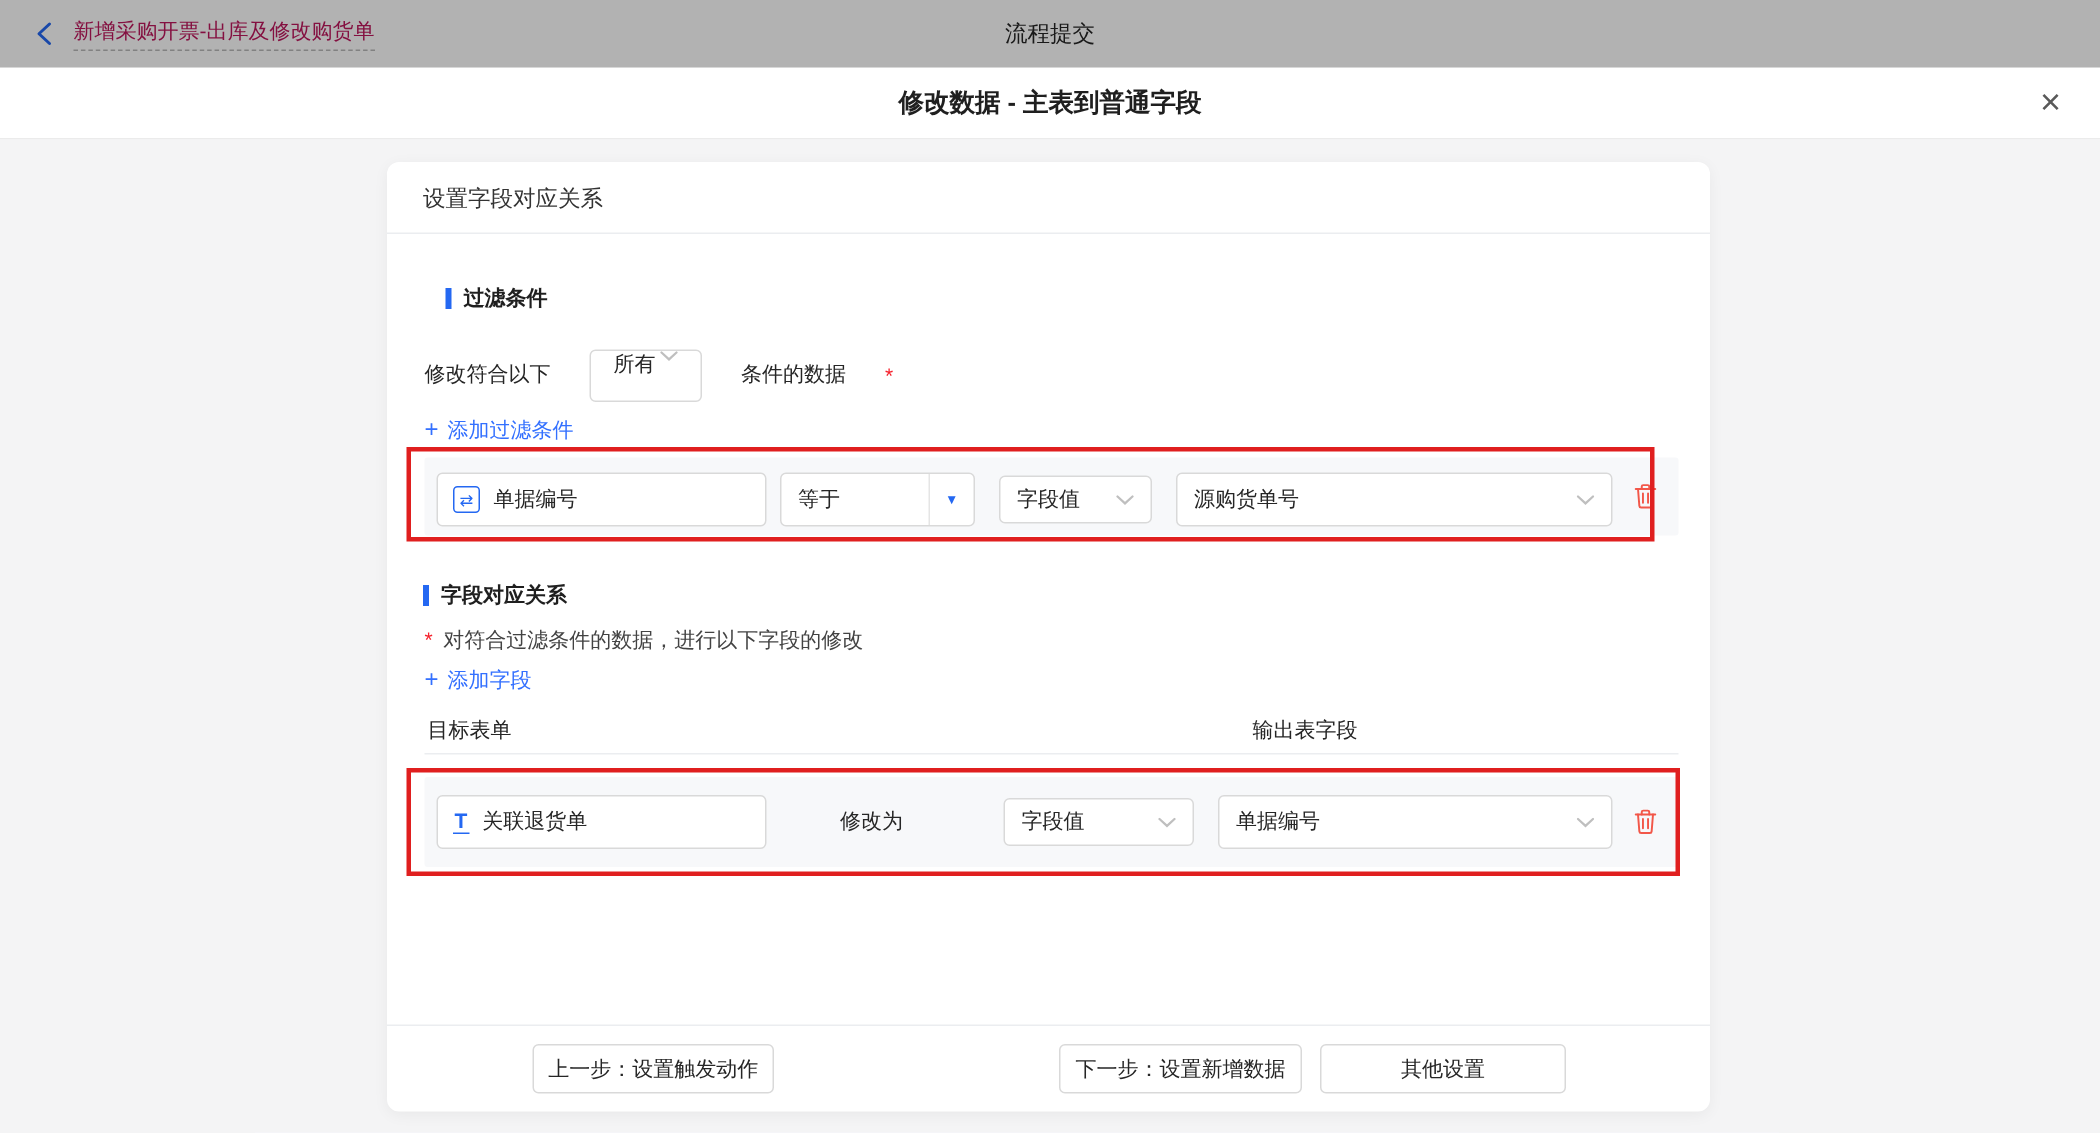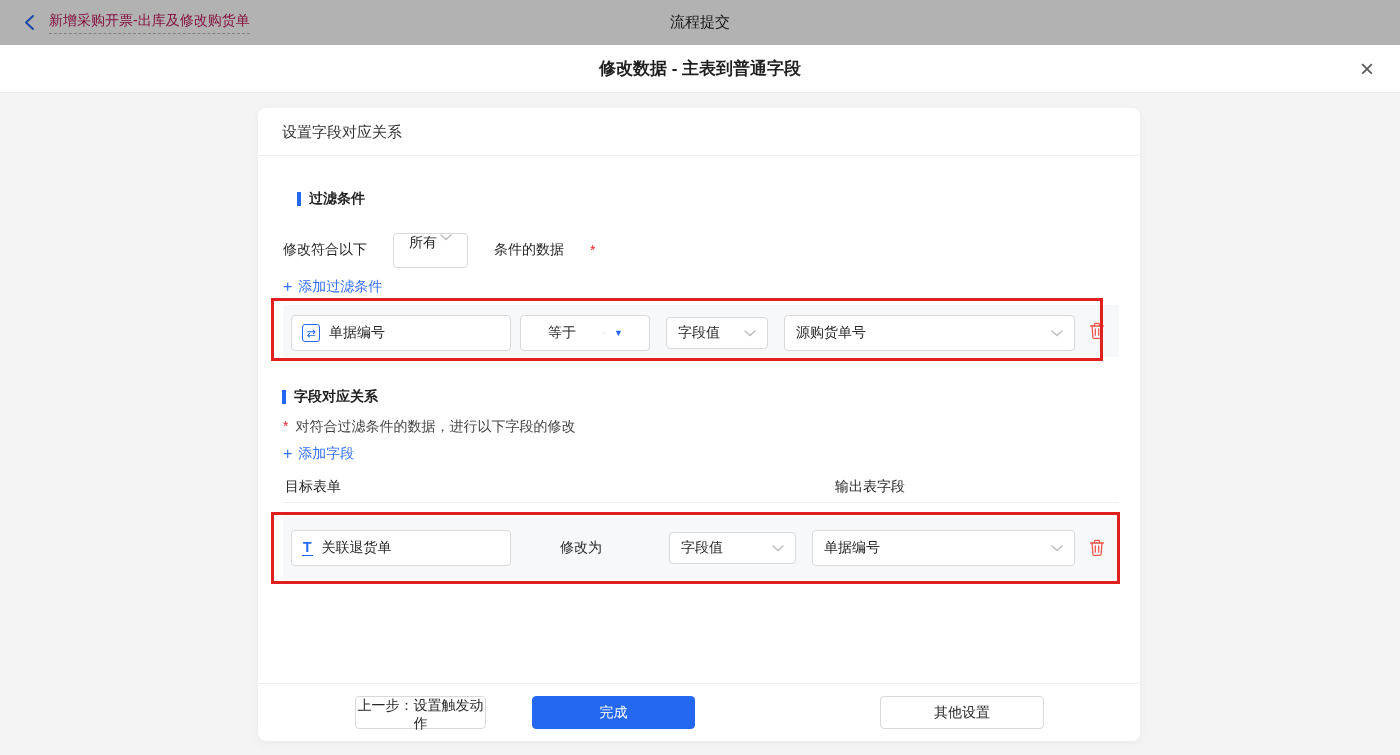--- a/index.html
+++ b/index.html
@@ -68,21 +68,21 @@
   .in2 { left:8px; top:12px; width:220px; height:36px; }
   .field-input .ftxt { font-size:14px; color:#262626; }
   .swap-ic { width:18px; height:18px; border:1px solid #2468f2; border-radius:3px; color:#2468f2;
     font-size:11px; display:flex; align-items:center; justify-content:center; flex:0 0 auto; }
   .text-ic { color:#2468f2; font-size:14px; font-weight:bold; line-height:14px;
     border-bottom:1.5px solid #2468f2; padding:0 1px 1px; flex:0 0 auto; }
 
   .select { position:absolute; background:#fff; border:1px solid #d9d9d9; border-radius:4px;
     display:flex; align-items:center; justify-content:space-between; padding:0 11px; cursor:pointer; }
   .select .val { font-size:14px; color:#262626; }
-  .op-select { left:237px; top:10px; width:130px; height:36px; padding:16px; }
+  .op-select { left:237px; top:10px; width:130px; height:36px; padding:0; }
   .op-select .val { padding-left:11px; }
   .op-caret { width:30px; height:100%; border-left:1px solid #e5e5e5; display:flex;
     align-items:center; justify-content:center; color:#2468f2; font-size:9px; }
   .vt1 { left:383px; top:12px; width:102px; height:32px; }
   .vf1 { left:501px; top:10px; width:291px; height:36px; }
   .vt2 { left:386px; top:14px; width:127px; height:32px; }
   .vf2 { left:529px; top:12px; width:263px; height:36px; }
 
   .modify-label { position:absolute; left:277px; top:21px; font-size:14px; color:#262626; }
 
@@ -97,21 +97,21 @@
   .ch1 { left:27px; }
   .ch2 { left:577px; }
 
   .red-rect { position:absolute; border:3px solid #e01f1f; z-index:5; pointer-events:none; }
   .rr1 { left:13px; top:190px; width:832px; height:63px; }
   .rr2 { left:13px; top:404px; width:849px; height:72px; }
 
   .foot-btn { position:absolute; top:588px; height:33px; background:#fff; border:1px solid #d9d9d9;
     border-radius:4px; font-size:14px; color:#262626; cursor:pointer;
     font-family:"Liberation Sans","DejaVu Sans",sans-serif; }
-  .fb1 { left:97px;  width:131px; }
+  .fb1 { left:97px;  width:161px; }
   .fb2 { left:274px; width:163px; background:#2468f2; border-color:#2468f2; color:#fff; }
   .fb3 { left:448px; width:162px; }
   .fb4 { left:622px; width:164px; }
 </style>
 </head>
 <body>
 
 <div class="topbar">
   <div class="topbar-left">
     <span class="back-btn">
@@ -233,17 +233,17 @@
             <path d="M5.5 4V2.4a1 1 0 0 1 1-1h3a1 1 0 0 1 1 1V4"></path>
           <path d="M3 4l.9 11.2a1.2 1.2 0 0 0 1.2 1.1h5.8a1.2 1.2 0 0 0 1.2-1.1L13 4"></path>
           <path d="M6.3 7v6.2M9.7 7v6.2"></path>
         </svg>
       </span>
     </div>
     <div class="red-rect rr2"></div>
 
     <div class="hdivider d3"></div>
     <button class="foot-btn fb1">上一步：设置触发动作</button>
-    <button class="foot-btn fb2">完成</button>
+    <button class="foot-btn fb3">下一步：设置新增数据</button>
     <button class="foot-btn fb4">其他设置</button>
 
   </div>
 </div>
 
 </body></html>

